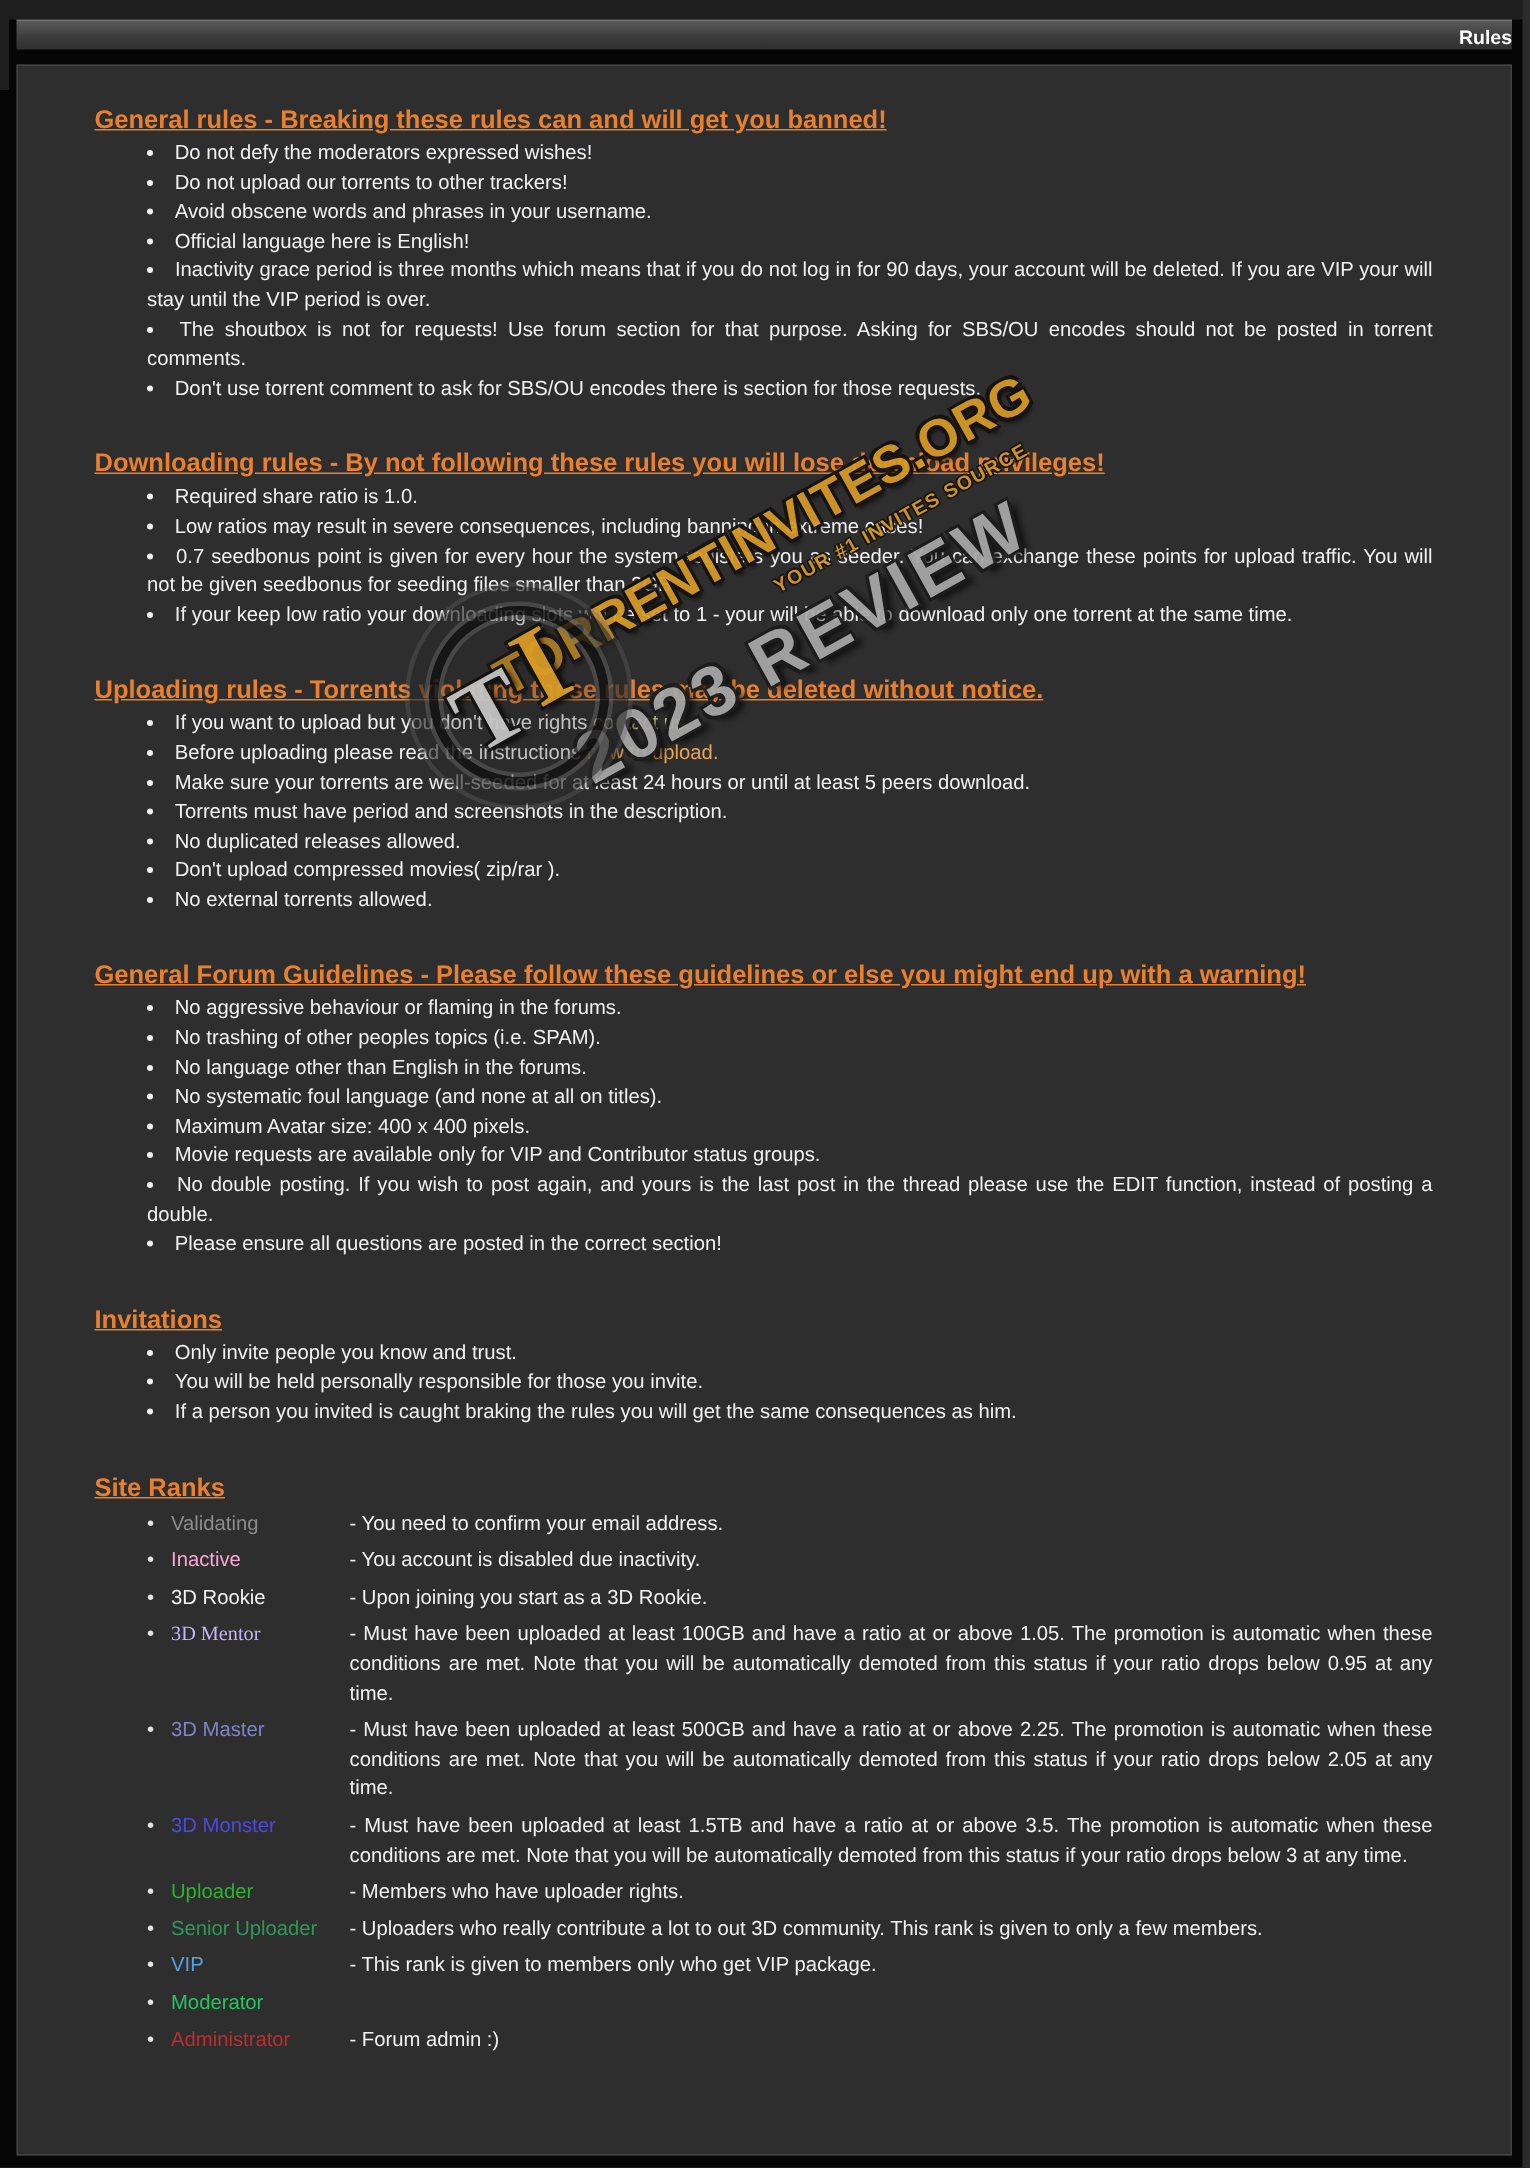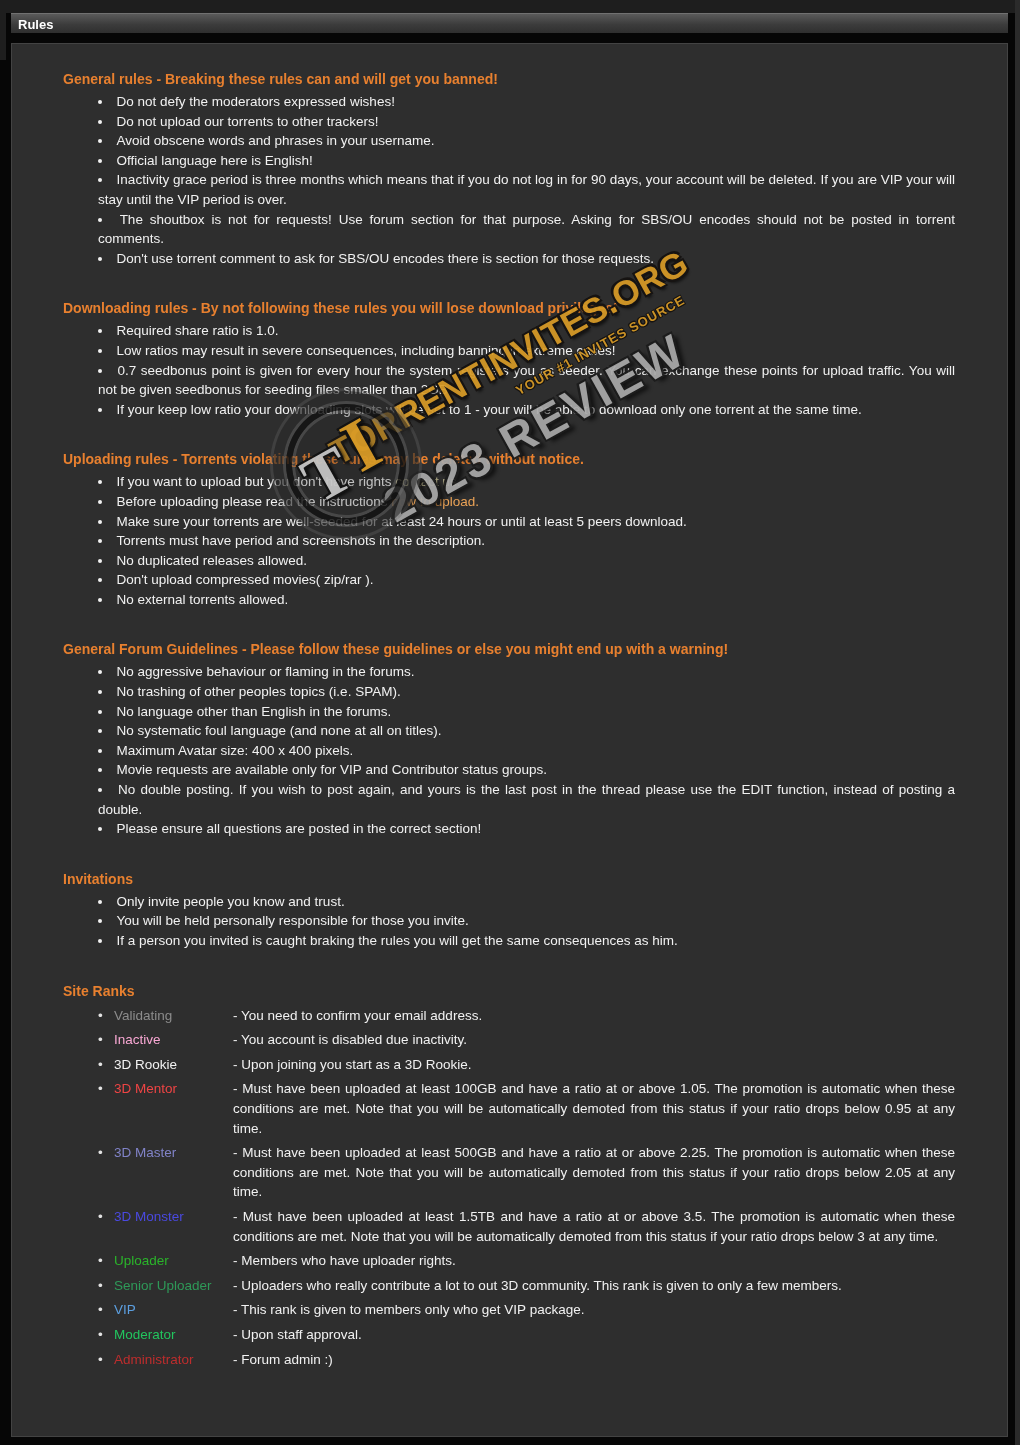--- a/index.html
+++ b/index.html
@@ -12,31 +12,31 @@
   }
   .top-strip { position:absolute; left:0; top:0; width:100%; height:13px; background:#1e1e1e; }
   .edge-right { position:absolute; right:0; top:0; width:5px; height:100%; background:#2b2b2b; }
   .edge-left { position:absolute; left:0; top:0; width:6px; height:60px; background:#1e1e1e; }
 
   .titlebar {
     position:absolute; left:11px; right:12px; top:13px; height:20px;
     background:linear-gradient(180deg,#5a5a5a 0%,#3c3c3c 55%,#2f2f2f 100%);
     border-top:1px solid #717171;
   }
-  .titlebar-label { color:#ffffff; font-weight:bold; font-size:13px; padding:3px 0 0 7px; }
+  .titlebar-label { color:#ffffff; font-weight:bold; font-size:13px; padding:3px 0 0 7px;text-align:right; }
 
   .panel {
     position:absolute; left:11px; right:12px; top:43px; bottom:8px;
     background:#2e2e2e; border:1px solid #434343;
   }
   .content { padding:14px 50px 0 51px; color:#f1f1f1; font-size:13.5px; }
 
   .sec-heading {
-    color:#e8802f; font-size:14px; font-weight:bold;
-    margin:32px 0 4px 0; line-height:17px;
+    color:#e8802f; font-size:17px; font-weight:bold;
+    margin:32px 0 4px 0; line-height:17px;text-decoration:underline;
   }
   section:first-child .sec-heading { margin-top:13px; }
 
   .rules-list {
     list-style-position:inside; list-style-type:disc;
     margin:4px 0 0 0; padding:0 2px 0 35px;
     line-height:19.6px;
   }
   .rules-list li { text-align:justify; }
   .inline-link { text-decoration:none; cursor:pointer; }
@@ -173,21 +173,21 @@
             <span class="rank-name" style="color: #f9a8d4;">Inactive</span>
             <span class="rank-desc">- You account is disabled due inactivity.</span>
           </div>
           <div class="rank-row">
             <span class="rank-bullet">•</span>
             <span class="rank-name" style="color: rgb(242, 242, 242);">3D Rookie</span>
             <span class="rank-desc">- Upon joining you start as a 3D Rookie.</span>
           </div>
           <div class="rank-row">
             <span class="rank-bullet">•</span>
-            <span class="rank-name" style="color: #ef4444;">3D Mentor</span>
+            <span class="rank-name" style="color: #c4b5fd; font-family: Liberation Serif, serif;">3D Mentor</span>
             <span class="rank-desc">- Must have been uploaded at least 100GB and have a ratio at or above 1.05. The promotion is automatic when these conditions are met. Note that you will be automatically demoted from this status if your ratio drops below 0.95 at any time.</span>
           </div>
           <div class="rank-row">
             <span class="rank-bullet">•</span>
             <span class="rank-name" style="color: rgb(129, 131, 200);">3D Master</span>
             <span class="rank-desc">- Must have been uploaded at least 500GB and have a ratio at or above 2.25. The promotion is automatic when these conditions are met. Note that you will be automatically demoted from this status if your ratio drops below 2.05 at any time.</span>
           </div>
           <div class="rank-row">
             <span class="rank-bullet">•</span>
             <span class="rank-name" style="color: rgb(74, 73, 224);">3D Monster</span>
@@ -204,21 +204,20 @@
             <span class="rank-desc">- Uploaders who really contribute a lot to out 3D community. This rank is given to only a few members.</span>
           </div>
           <div class="rank-row">
             <span class="rank-bullet">•</span>
             <span class="rank-name" style="color: rgb(92, 159, 224);">VIP</span>
             <span class="rank-desc">- This rank is given to members only who get VIP package.</span>
           </div>
           <div class="rank-row">
             <span class="rank-bullet">•</span>
             <span class="rank-name" style="color: #22c55e;">Moderator</span>
-            <span class="rank-desc">- Upon staff approval.</span>
           </div>
           <div class="rank-row">
             <span class="rank-bullet">•</span>
             <span class="rank-name" style="color: rgb(189, 45, 45);">Administrator</span>
             <span class="rank-desc">- Forum admin :)</span>
           </div>
         </div>
     </section>
 
   </div>

